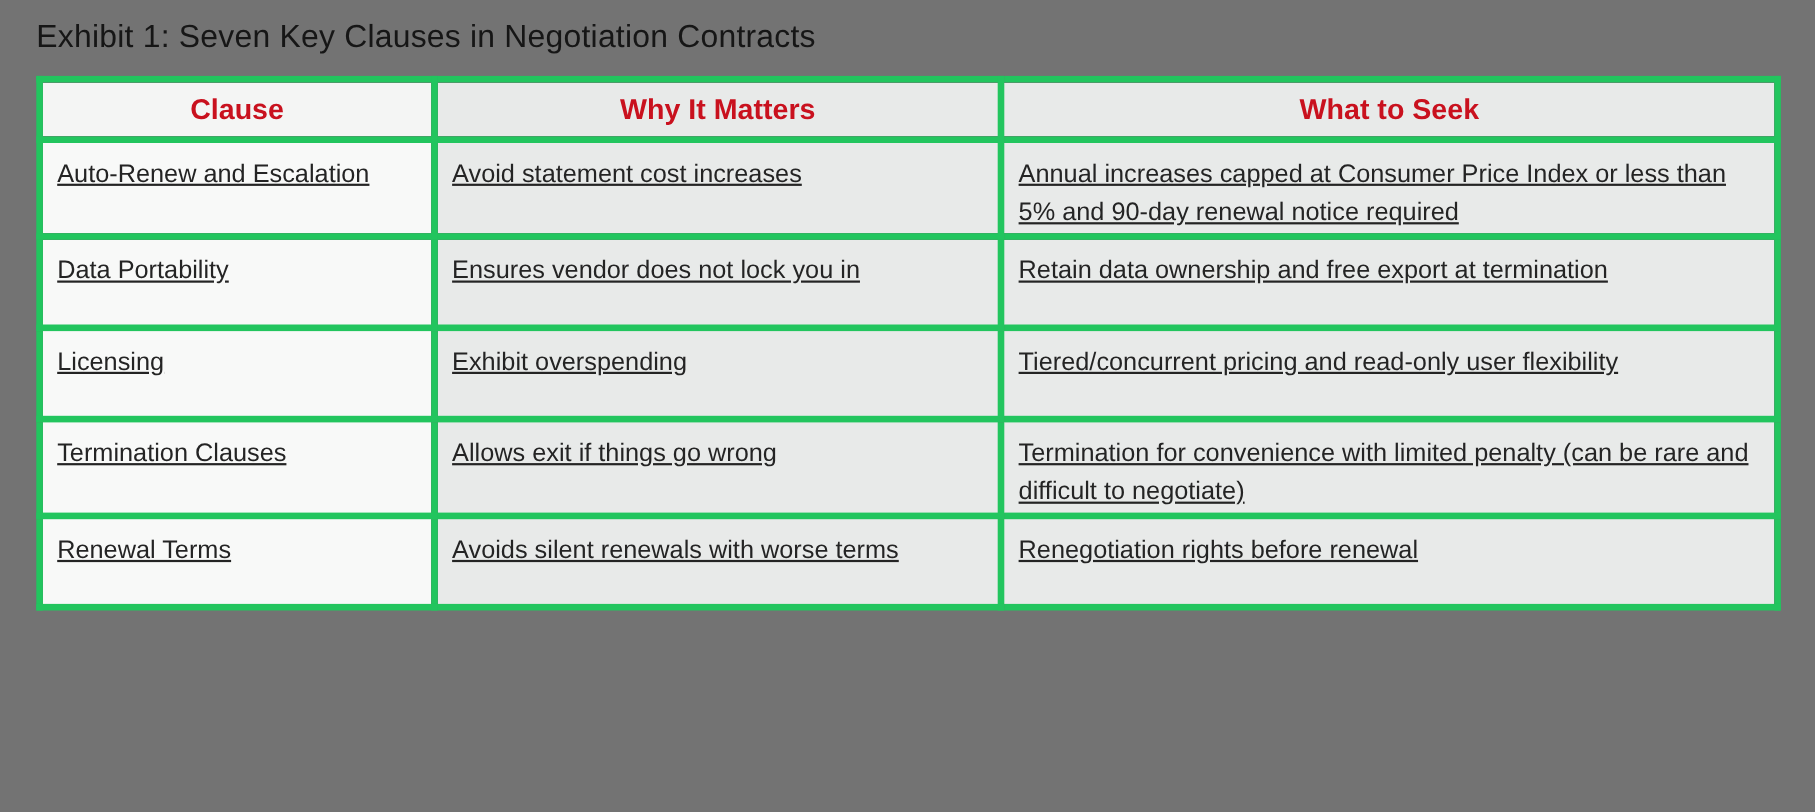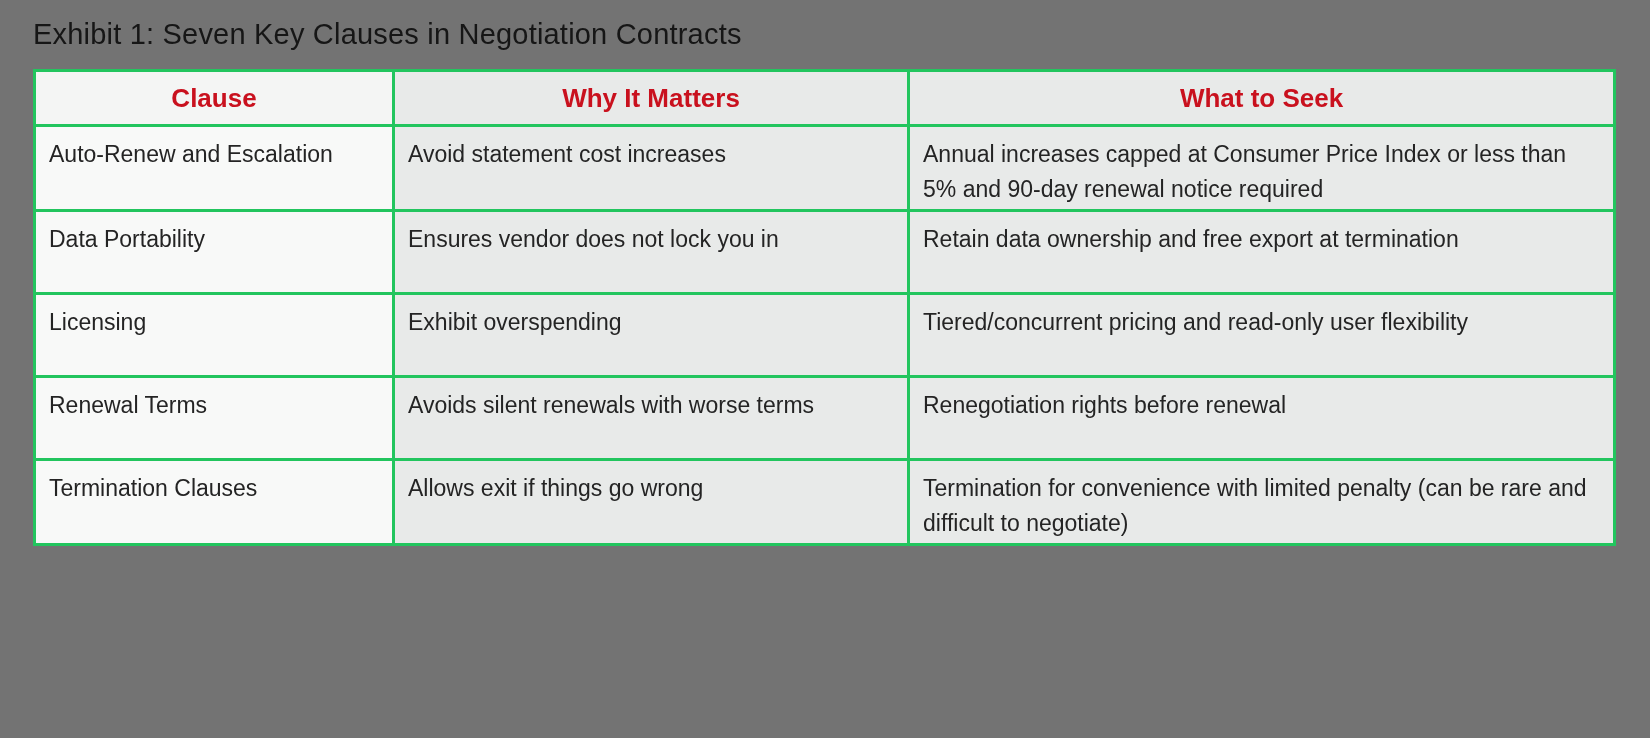--- a/index.html
+++ b/index.html
@@ -25,40 +25,41 @@
     margin: 4px 0 18px 0;
   }
   table.clauses {
     border-collapse: collapse;
     table-layout: fixed;
     width: 1580px;
     border: 2px solid #5d605f;
   }
   table.clauses th,
   table.clauses td {
-    border: 3px solid #22c55e;
+    border: 6px solid #22c55e;
     box-sizing: border-box;
     overflow: hidden;
   }
   tr.header-row { height: 55px; }
   tr.body-row   { height: 83px; }
   th {
     font-size: 26px;
     font-weight: 700;
     text-align: center;
     vertical-align: middle;
     padding: 0 8px;
   }
   td {
     font-size: 23px;
     color: #242424;
     vertical-align: top;
     text-align: left;
     padding: 10px 13px 2px 13px;
     line-height: 1.52;
+    text-decoration: underline;
   }
   .bg-c1   { background: #f8f9f8; }
   .bg-c1h  { background: #f4f5f4; }
   .bg-c23  { background: #e8eae9; }
 </style>
 </head>
 <body>
 
 <div class="page">
 
@@ -87,24 +88,24 @@
         <td class="bg-c1">Data Portability</td>
         <td class="bg-c23">Ensures vendor does not lock you in</td>
         <td class="bg-c23">Retain data ownership and free export at termination</td>
       </tr>
       <tr class="body-row">
         <td class="bg-c1">Licensing</td>
         <td class="bg-c23">Exhibit overspending</td>
         <td class="bg-c23">Tiered/concurrent pricing and read-only user flexibility</td>
       </tr>
       <tr class="body-row">
+        <td class="bg-c1">Termination Clauses</td>
+        <td class="bg-c23">Allows exit if things go wrong</td>
+        <td class="bg-c23">Termination for convenience with limited penalty (can be rare and difficult to negotiate)</td>
+      </tr>
+      <tr class="body-row">
         <td class="bg-c1">Renewal Terms</td>
         <td class="bg-c23">Avoids silent renewals with worse terms</td>
         <td class="bg-c23">Renegotiation rights before renewal</td>
-      </tr>
-      <tr class="body-row">
-        <td class="bg-c1">Termination Clauses</td>
-        <td class="bg-c23">Allows exit if things go wrong</td>
-        <td class="bg-c23">Termination for convenience with limited penalty (can be rare and difficult to negotiate)</td>
       </tr>
     </tbody>
   </table>
 </div>
 
 </body></html>

